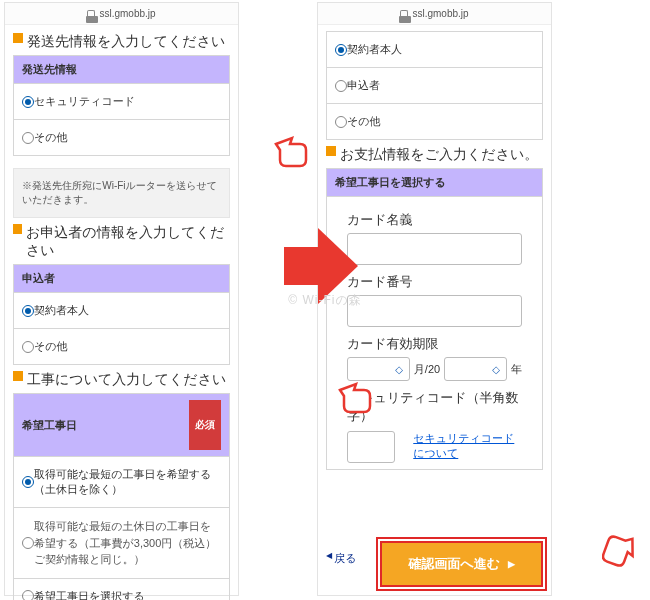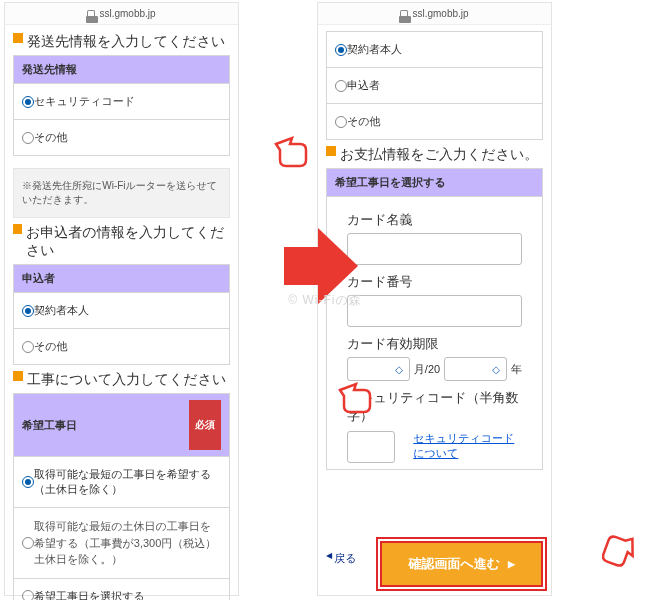--- a/index.html
+++ b/index.html
@@ -95,21 +95,21 @@
       <div class="grp-header">
           <span>希望工事日</span>
           <span class="req">必須</span>
         </div>
       <div class="radio-row">
           <span class="radio on"></span>
           <span>取得可能な最短の工事日を希望する（土休日を除く）</span>
         </div>
       <div class="radio-row sub">
           <span class="radio"></span>
-          <span>取得可能な最短の土休日の工事日を希望する（工事費が3,300円（税込）土休日を除く。）</span>
+          <span>取得可能な最短の土休日の工事日を希望する（工事費が3,300円（税込）ご契約情報と同じ。）</span>
         </div>
       <div class="radio-row">
           <span class="radio"></span>
           <span>希望工事日を選択する</span>
         </div>
 
       <div style="height:10px"></div>
       <div class="grp-header">
           <span>工事立会人</span>
           <span class="req">必須</span>

